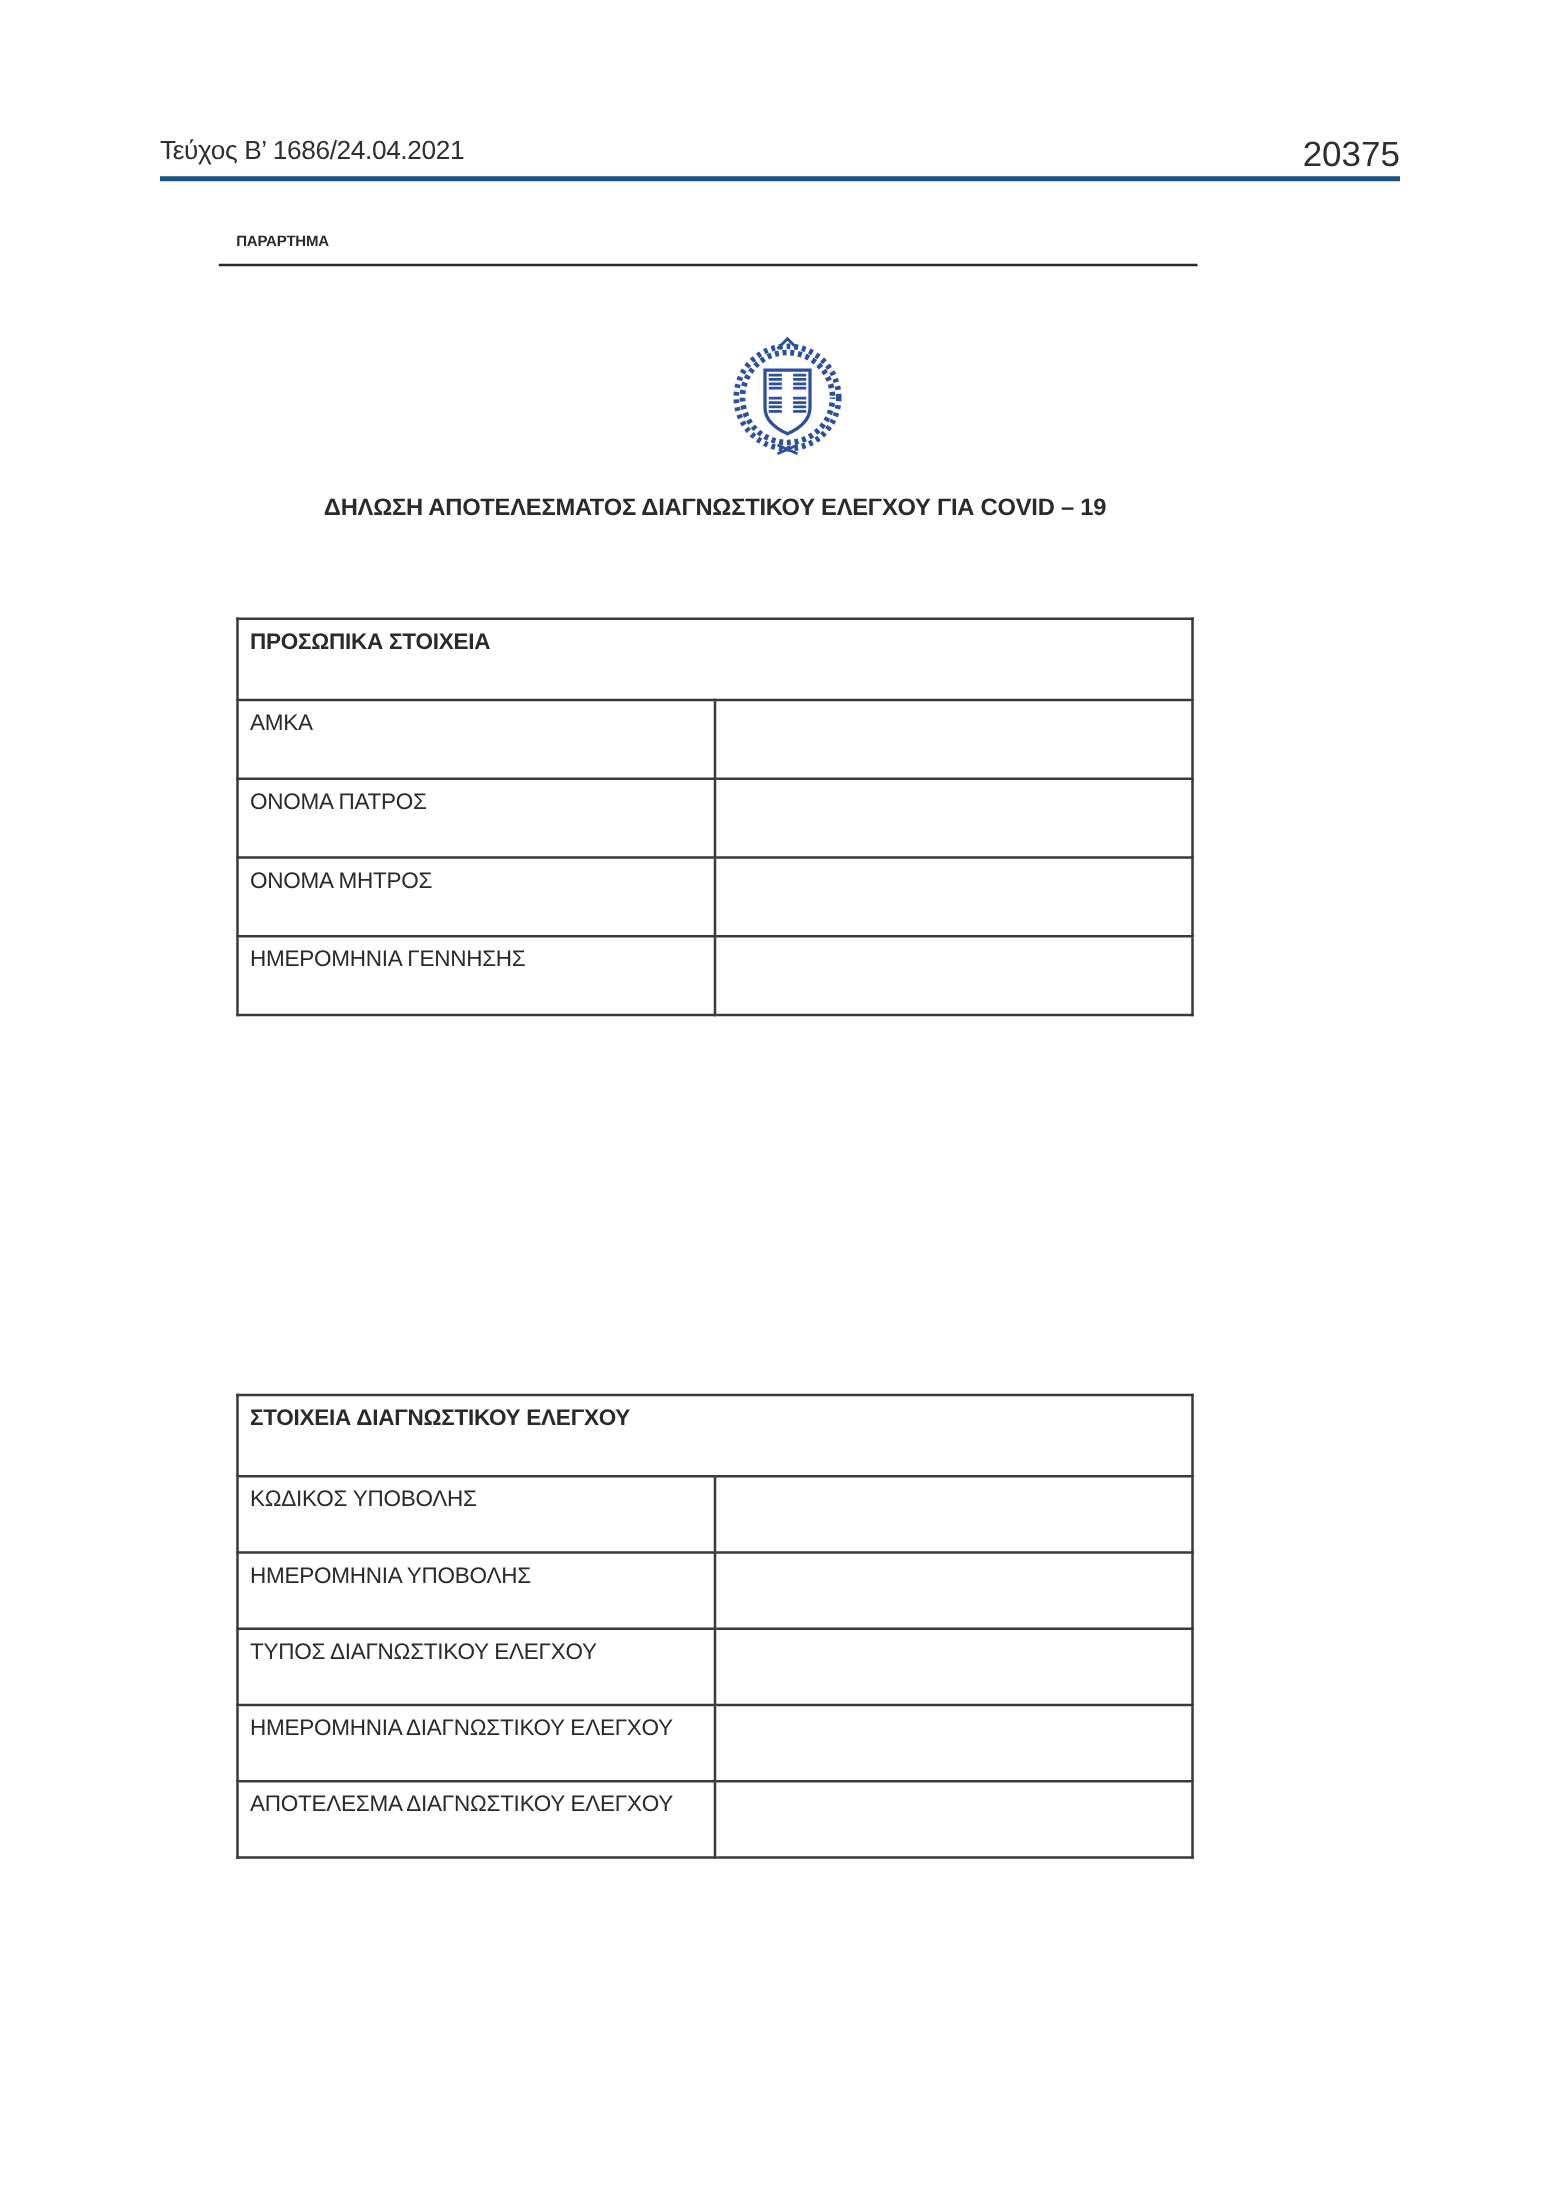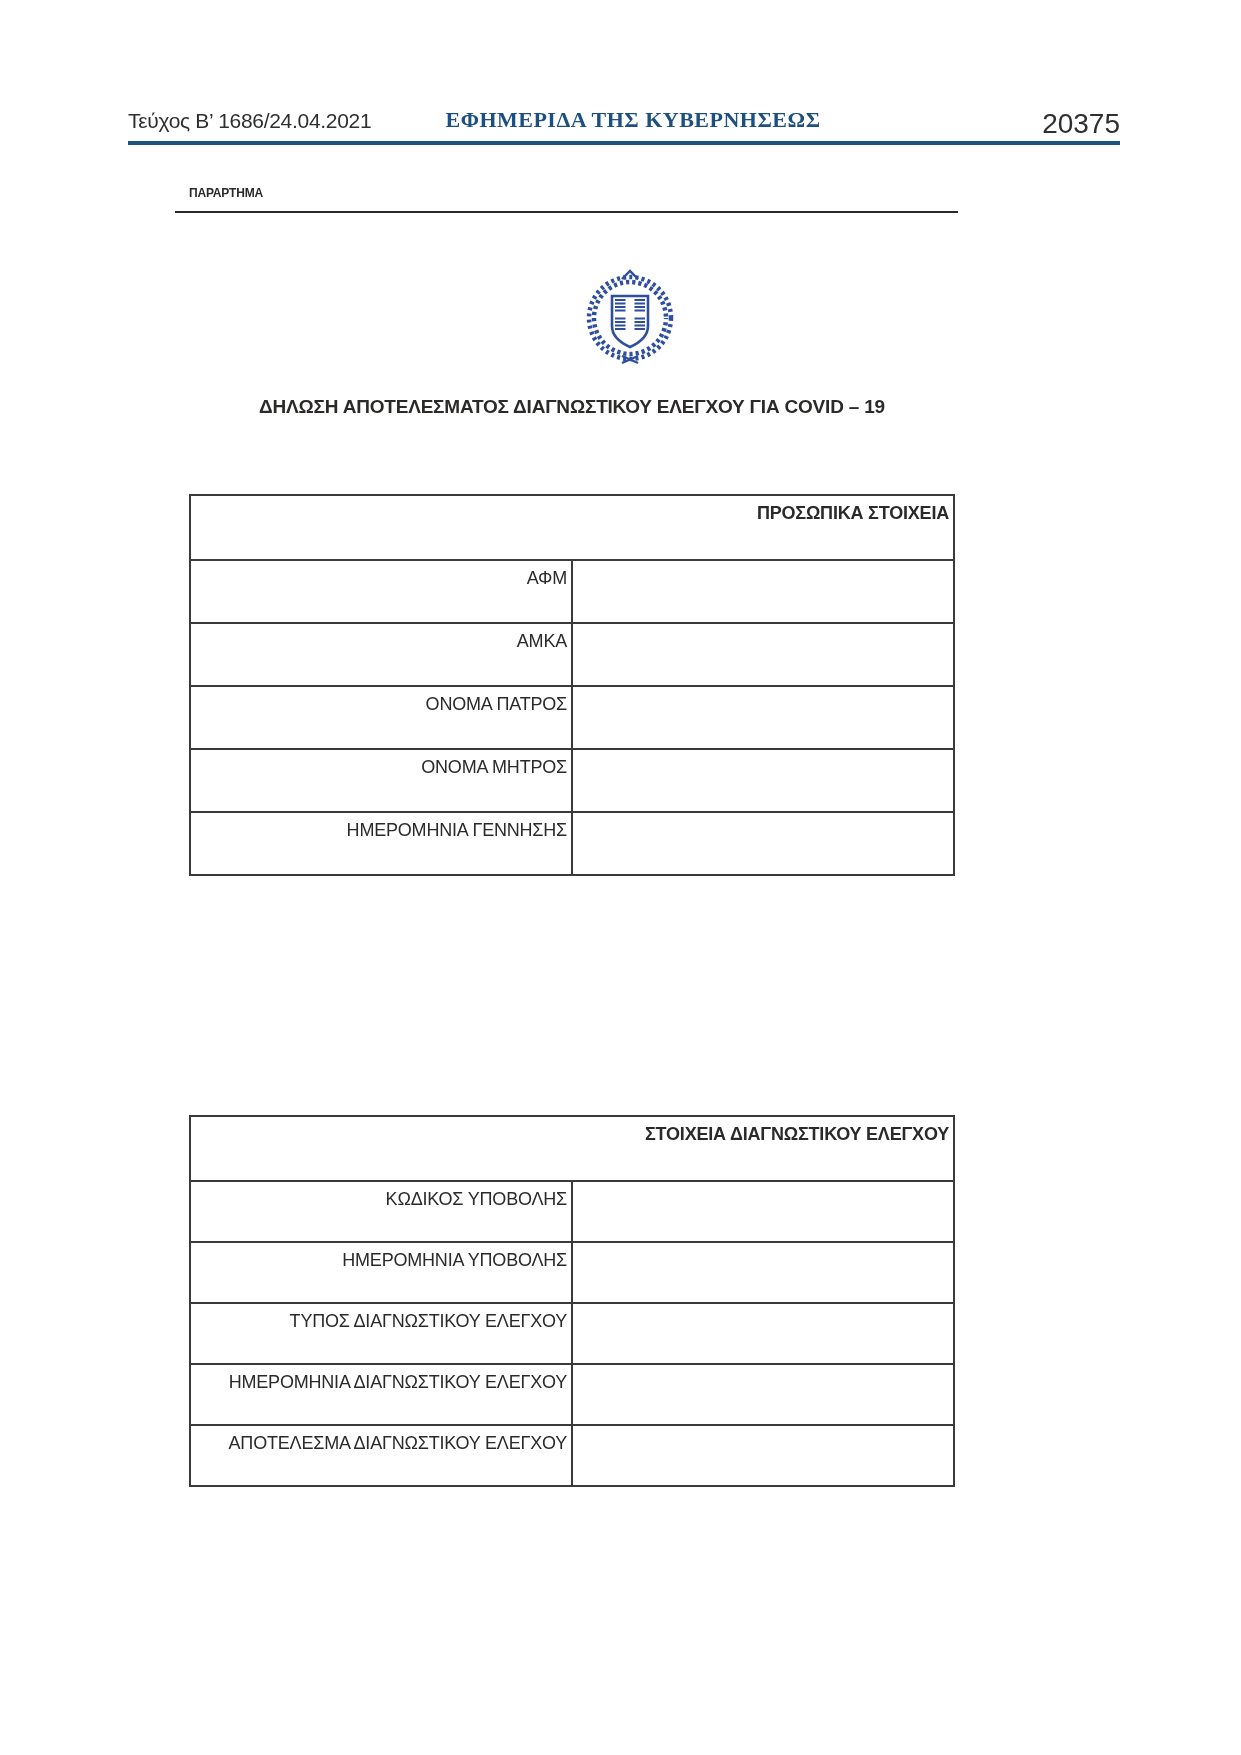--- a/index.html
+++ b/index.html
@@ -53,41 +53,40 @@
   table.form{
     position:absolute;left:189px;
     border-collapse:collapse;
     table-layout:fixed;
     width:766px;
     font-size:18px;letter-spacing:-0.2px;color:#2b2a29;
   }
   table.form td,table.form th{
     border:2px solid #3a3a3a;
     vertical-align:top;
-    text-align:right;
-    padding:7px 4px 0 9px;
+    text-align:left;
+    padding:7px 16px 0 9px;
     font-weight:normal;
   }
   table.form th{font-weight:bold;}
   #table-personal{top:494px;}
   #table-personal th{height:56px;}
   #table-personal td{height:54px;}
   #table-personal .label-col{width:304px;}
   #table-diagnostic{top:1115px;}
   #table-diagnostic th{height:56px;}
   #table-diagnostic td{height:52px;}
   #table-diagnostic .label-col{width:407px;}
 </style>
 </head>
 <body>
 
 <div class="page">
 
   <div class="issue-label">Τεύχος Β’ 1686/24.04.2021</div>
-  <div class="masthead">ΕΦΗΜΕΡΙΔΑ ΤΗΣ ΚΥΒΕΡΝΗΣΕΩΣ</div>
   <div class="page-number">20375</div>
   <div class="head-rule"></div>
 
   <div class="annex-heading">ΠΑΡΑΡΤΗΜΑ</div>
   <div class="annex-rule"></div>
 
   <div class="emblem">
     <svg width="90" height="98" viewBox="0 0 90 98" xmlns="http://www.w3.org/2000/svg">
 
       <circle cx="45" cy="50" r="41" fill="none" stroke="#2d4f9e" stroke-width="4.5" stroke-dasharray="3 3.2"></circle>
@@ -105,24 +104,20 @@
       <path d="M49.5 50.5 H60 M49.5 54 H60 M49.5 57.5 H60 M49.5 61 H60" stroke="#2d4f9e" stroke-width="2.2"></path>
     </svg>
   </div>
 
   <div class="form-title">ΔΗΛΩΣΗ ΑΠΟΤΕΛΕΣΜΑΤΟΣ ΔΙΑΓΝΩΣΤΙΚΟΥ ΕΛΕΓΧΟΥ ΓΙΑ COVID – 19</div>
 
   <table class="form" id="table-personal">
     <tbody>
         <tr>
       <th colspan="2">ΠΡΟΣΩΠΙΚΑ ΣΤΟΙΧΕΙΑ</th>
-    </tr>
-    <tr>
-      <td class="label-col">ΑΦΜ</td>
-      <td></td>
     </tr>
     <tr>
       <td class="label-col">ΑΜΚΑ</td>
       <td></td>
     </tr>
     <tr>
       <td class="label-col">ΟΝΟΜΑ ΠΑΤΡΟΣ</td>
       <td></td>
     </tr>
     <tr>

